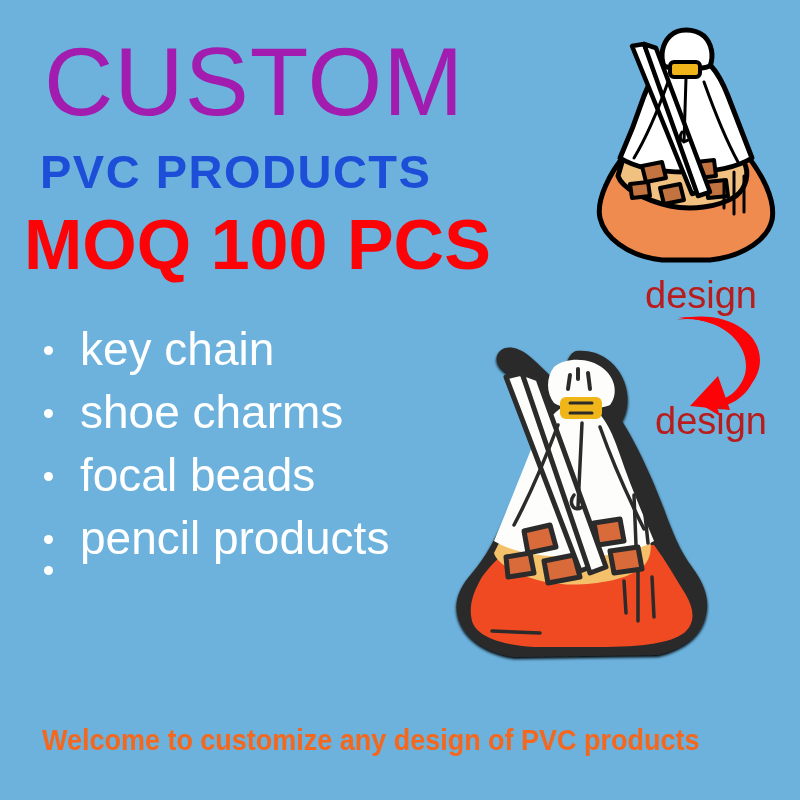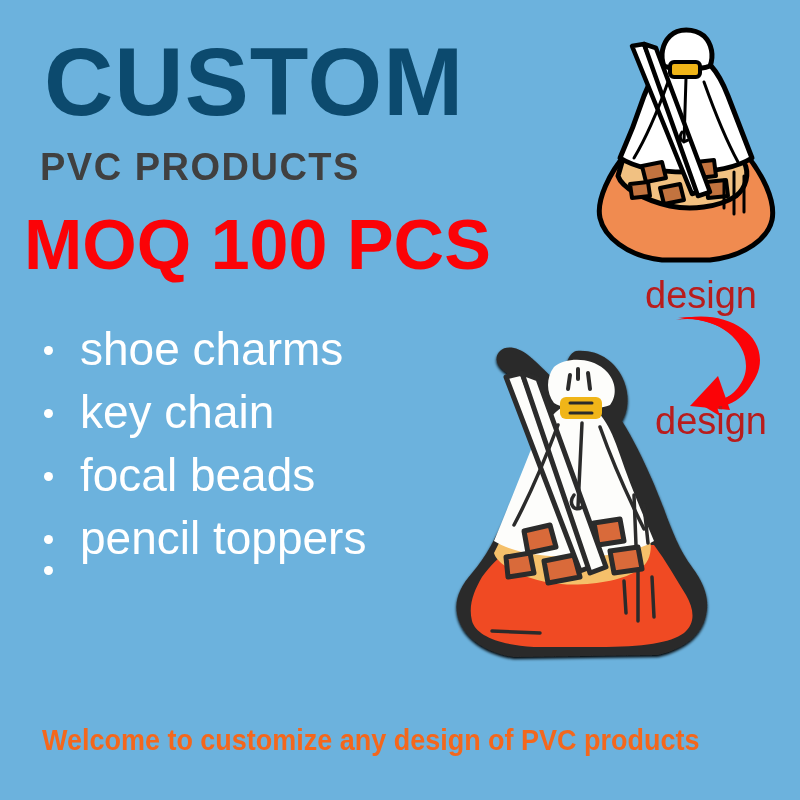--- a/index.html
+++ b/index.html
@@ -21,33 +21,33 @@
     background: #6cb2dd;
   }
 
   
   .headline-custom {
     position: absolute;
     left: 44px;
     top: 34px;
     font-size: 96px;
     line-height: 1;
-    font-weight: bold;
-    color: #0c4a6e;
+    font-weight: normal;
+    color: #a21caf;
     letter-spacing: 1px;
     white-space: nowrap;
   }
   .headline-sub {
     position: absolute;
     left: 40px;
     top: 148px;
-    font-size: 38px;
+    font-size: 47px;
     line-height: 1;
     font-weight: bold;
-    color: #404040;
+    color: #1d4ed8;
     letter-spacing: 1.5px;
     white-space: nowrap;
   }
   .headline-moq {
     position: absolute;
     left: 24px;
     top: 210px;
     font-size: 70px;
     line-height: 1;
     font-weight: bold;
@@ -129,33 +129,33 @@
 
   <div class="headline-custom">CUSTOM</div>
 
   <div class="headline-sub">PVC PRODUCTS</div>
 
   <div class="headline-moq">MOQ 100 PCS</div>
 
   <ul id="feature-list">
     <li>
       <span class="dot"></span>
+      <span>key chain</span>
+    </li>
+    <li>
+      <span class="dot"></span>
       <span>shoe charms</span>
     </li>
     <li>
       <span class="dot"></span>
-      <span>key chain</span>
-    </li>
-    <li>
-      <span class="dot"></span>
       <span>focal beads</span>
     </li>
     <li>
       <span class="dot"></span>
-      <span>pencil toppers</span>
+      <span>pencil products</span>
     </li>
     <li>
       <span class="dot"></span>
     </li>
   </ul>
 
   <div class="art art-design">
     <svg viewBox="0 0 200 256" xmlns="http://www.w3.org/2000/svg">
       <g stroke="#000000" stroke-width="5" stroke-linejoin="round" stroke-linecap="round">
 

